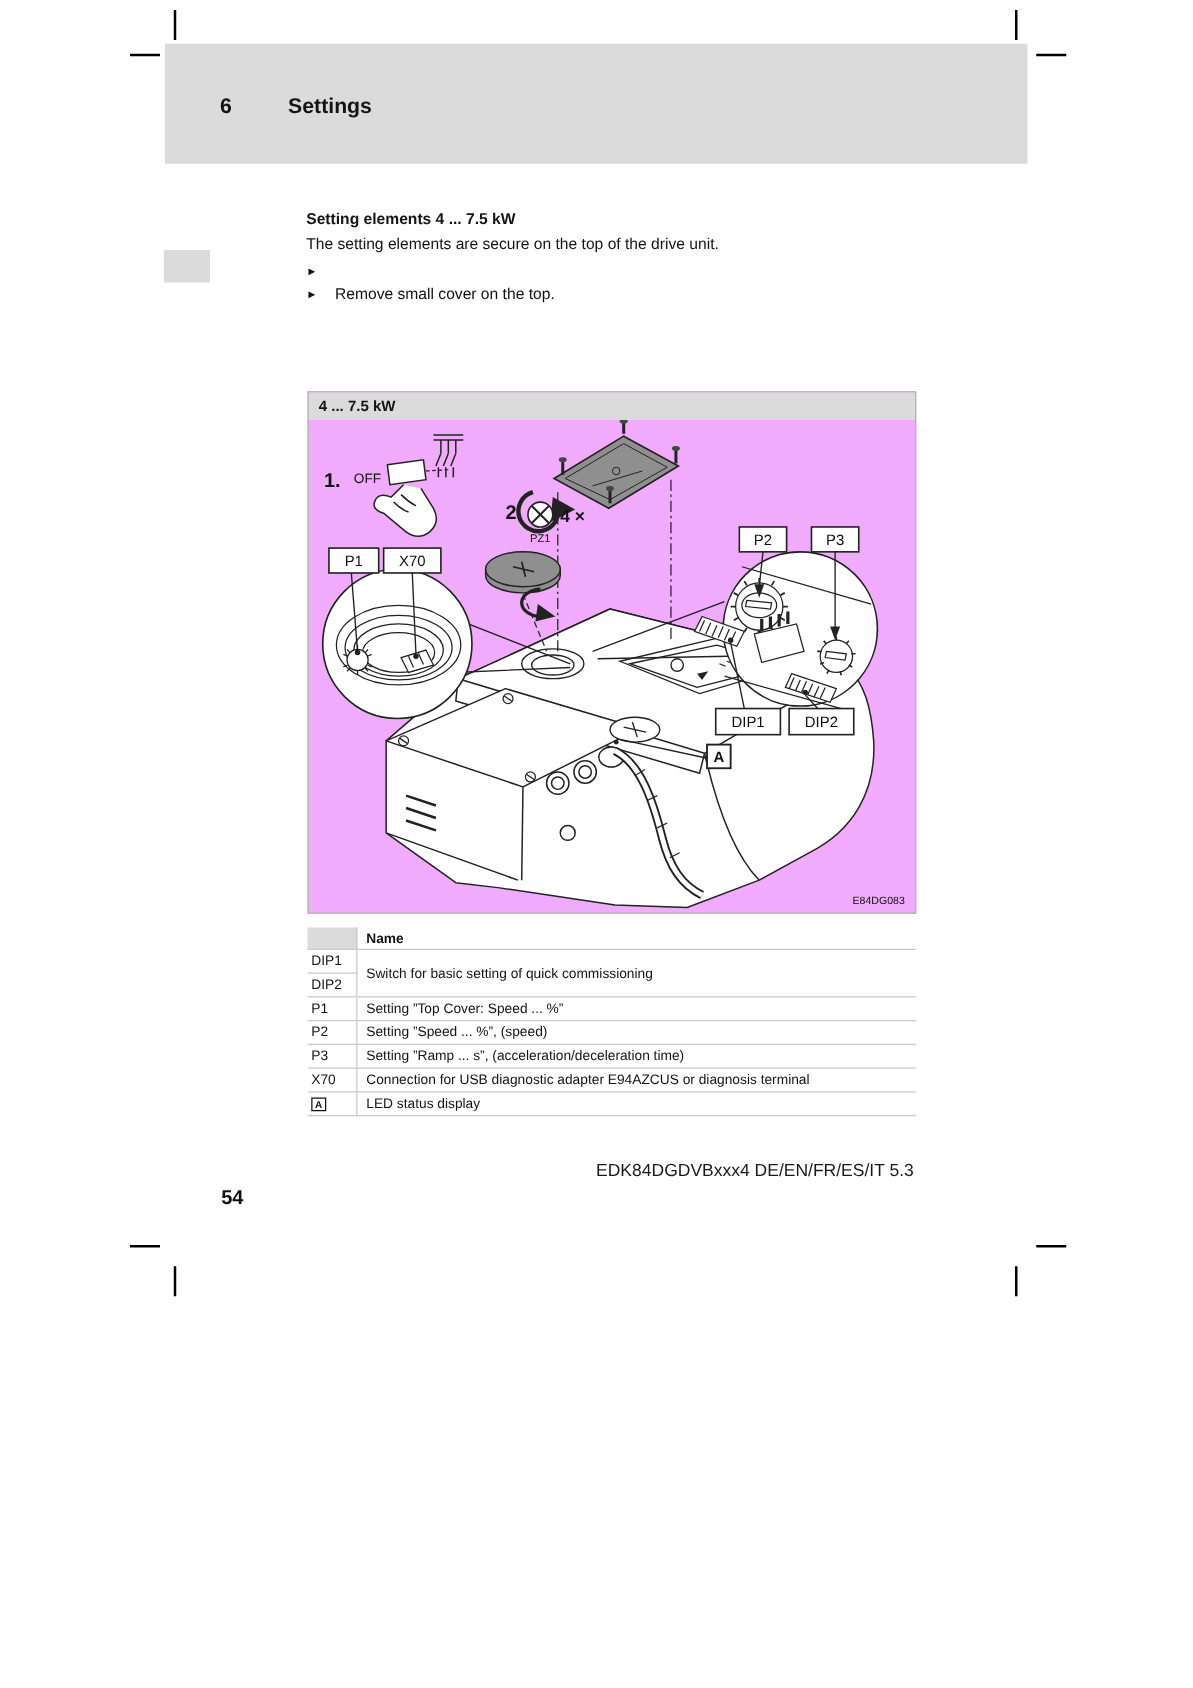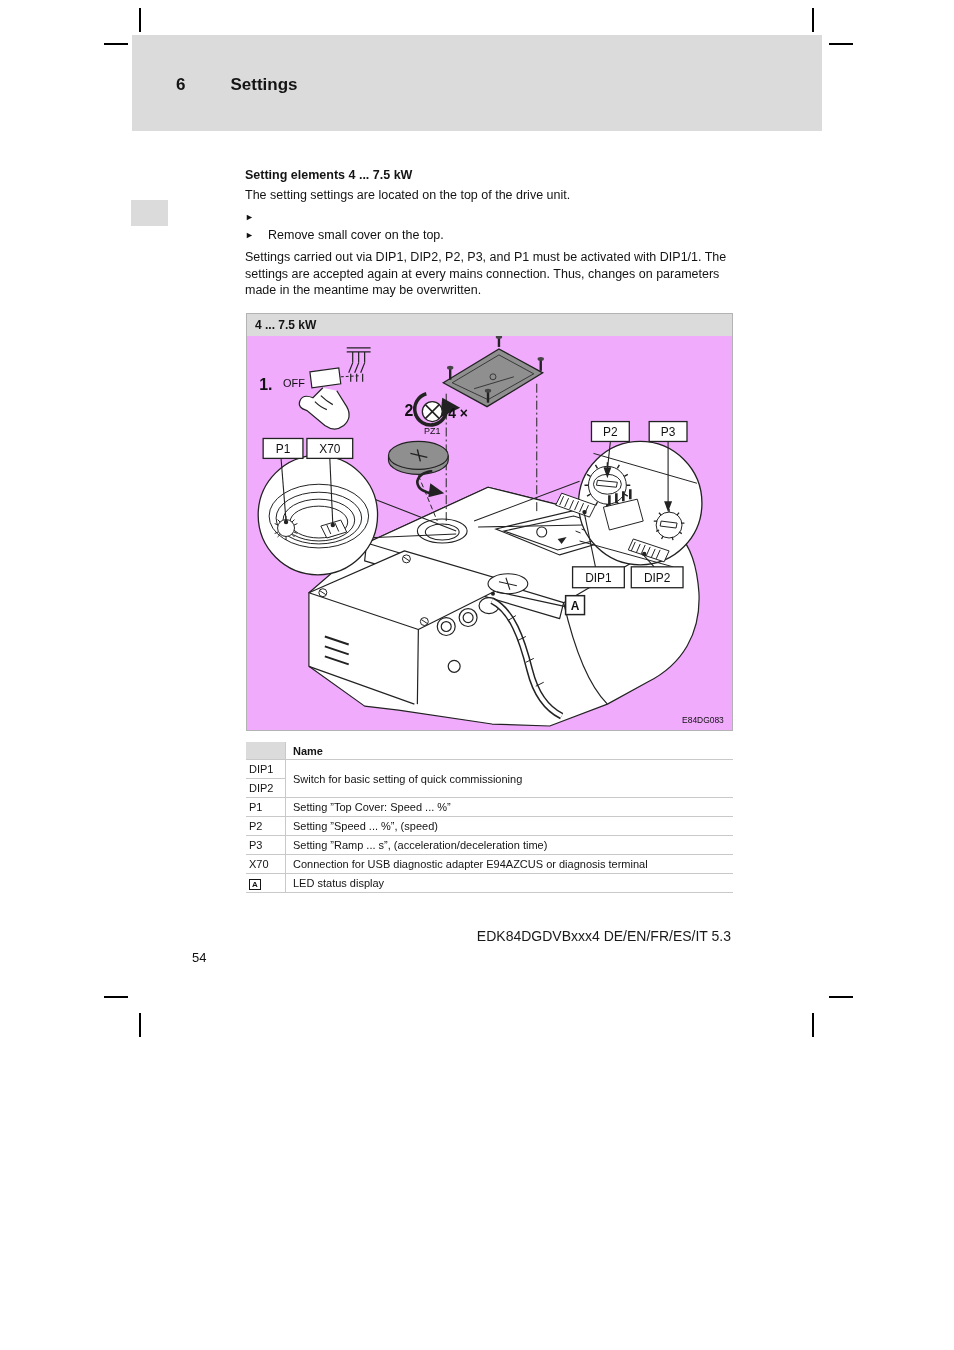--- a/index.html
+++ b/index.html
@@ -37,21 +37,21 @@
   .el-table{position:absolute;left:246px;top:742px;width:487px;border-collapse:collapse;
     font-size:11px;color:#141414;}
   .el-table td{border-bottom:1px solid #c9c9c9;padding:2px 7px 2px 7px;height:14px;vertical-align:middle;}
   .el-table td.lbl{border-right:1px solid #c9c9c9;width:34px;padding-left:3px;padding-right:2px;}
   .el-table tr.head td{font-weight:bold;height:13px;}
   .el-table tr.head td.lbl{background:#dbdbdb;}
   .boxA{display:inline-block;border:1px solid #141414;font-size:8px;font-weight:bold;
     line-height:9px;padding:0 2px;}
 
   
-  .pagenum{position:absolute;left:192px;top:950px;font-size:13px;font-weight:normal;}
+  .pagenum{position:absolute;left:177px;top:950px;font-size:16px;font-weight:bold;}
   .logo-wrap{position:absolute;left:132px;top:936px;width:690px;text-align:center;}
   .logo{font-size:27px;font-weight:bold;letter-spacing:-1.5px;color:#0a0a0a;}
   .docref{position:absolute;right:223px;top:928px;font-size:14px;color:#1a1a1a;}
 </style>
 </head>
 <body>
 
 <div class="page">
 
   <div class="crop" style="left:139px;top:8px;width:2px;height:24px;"></div>
@@ -66,31 +66,30 @@
   <div class="section-band">
     <div class="inner">
       <span>6</span>
       <span>Settings</span>
     </div>
   </div>
 
   <div class="thumb-index"></div>
 
   <div class="copy h" style="top:167px;">Setting elements 4 ... 7.5 kW</div>
-  <div class="copy" style="top:187px;">The setting settings are located on the top of the drive unit.</div>
+  <div class="copy" style="top:187px;">The setting elements are secure on the top of the drive unit.</div>
 
   <div class="bullet-row" style="top:209px;">
     <span class="marker">►</span>
   </div>
   <div class="bullet-row" style="top:227px;">
     <span class="marker">►</span>
     <span class="btxt">Remove small cover on the top.</span>
   </div>
 
-  <div class="copy" style="top:249px;">Settings carried out via DIP1, DIP2, P2, P3, and P1 must be activated with DIP1/1. The settings are accepted again at every mains connection. Thus, changes on parameters made in the meantime may be overwritten.</div>
 
   <div class="figure">
     <div class="figure-title">4 ... 7.5 kW</div>
     <div class="figure-body">
       <svg width="485" height="394" viewBox="0 0 487 396">
 
         <g stroke="#222" fill="#fff" stroke-width="1.2" stroke-linejoin="round">
           <path d="M120,208 L62,258 L62,332 L118,372 L152,376 L246,390 L304,392 L362,370 L402,348
                    C438,330 456,298 454,258 C452,230 446,212 434,200 L242,152 Z"></path>
           <path d="M120,208 L242,152 L434,200 L318,268 Z"></path>

